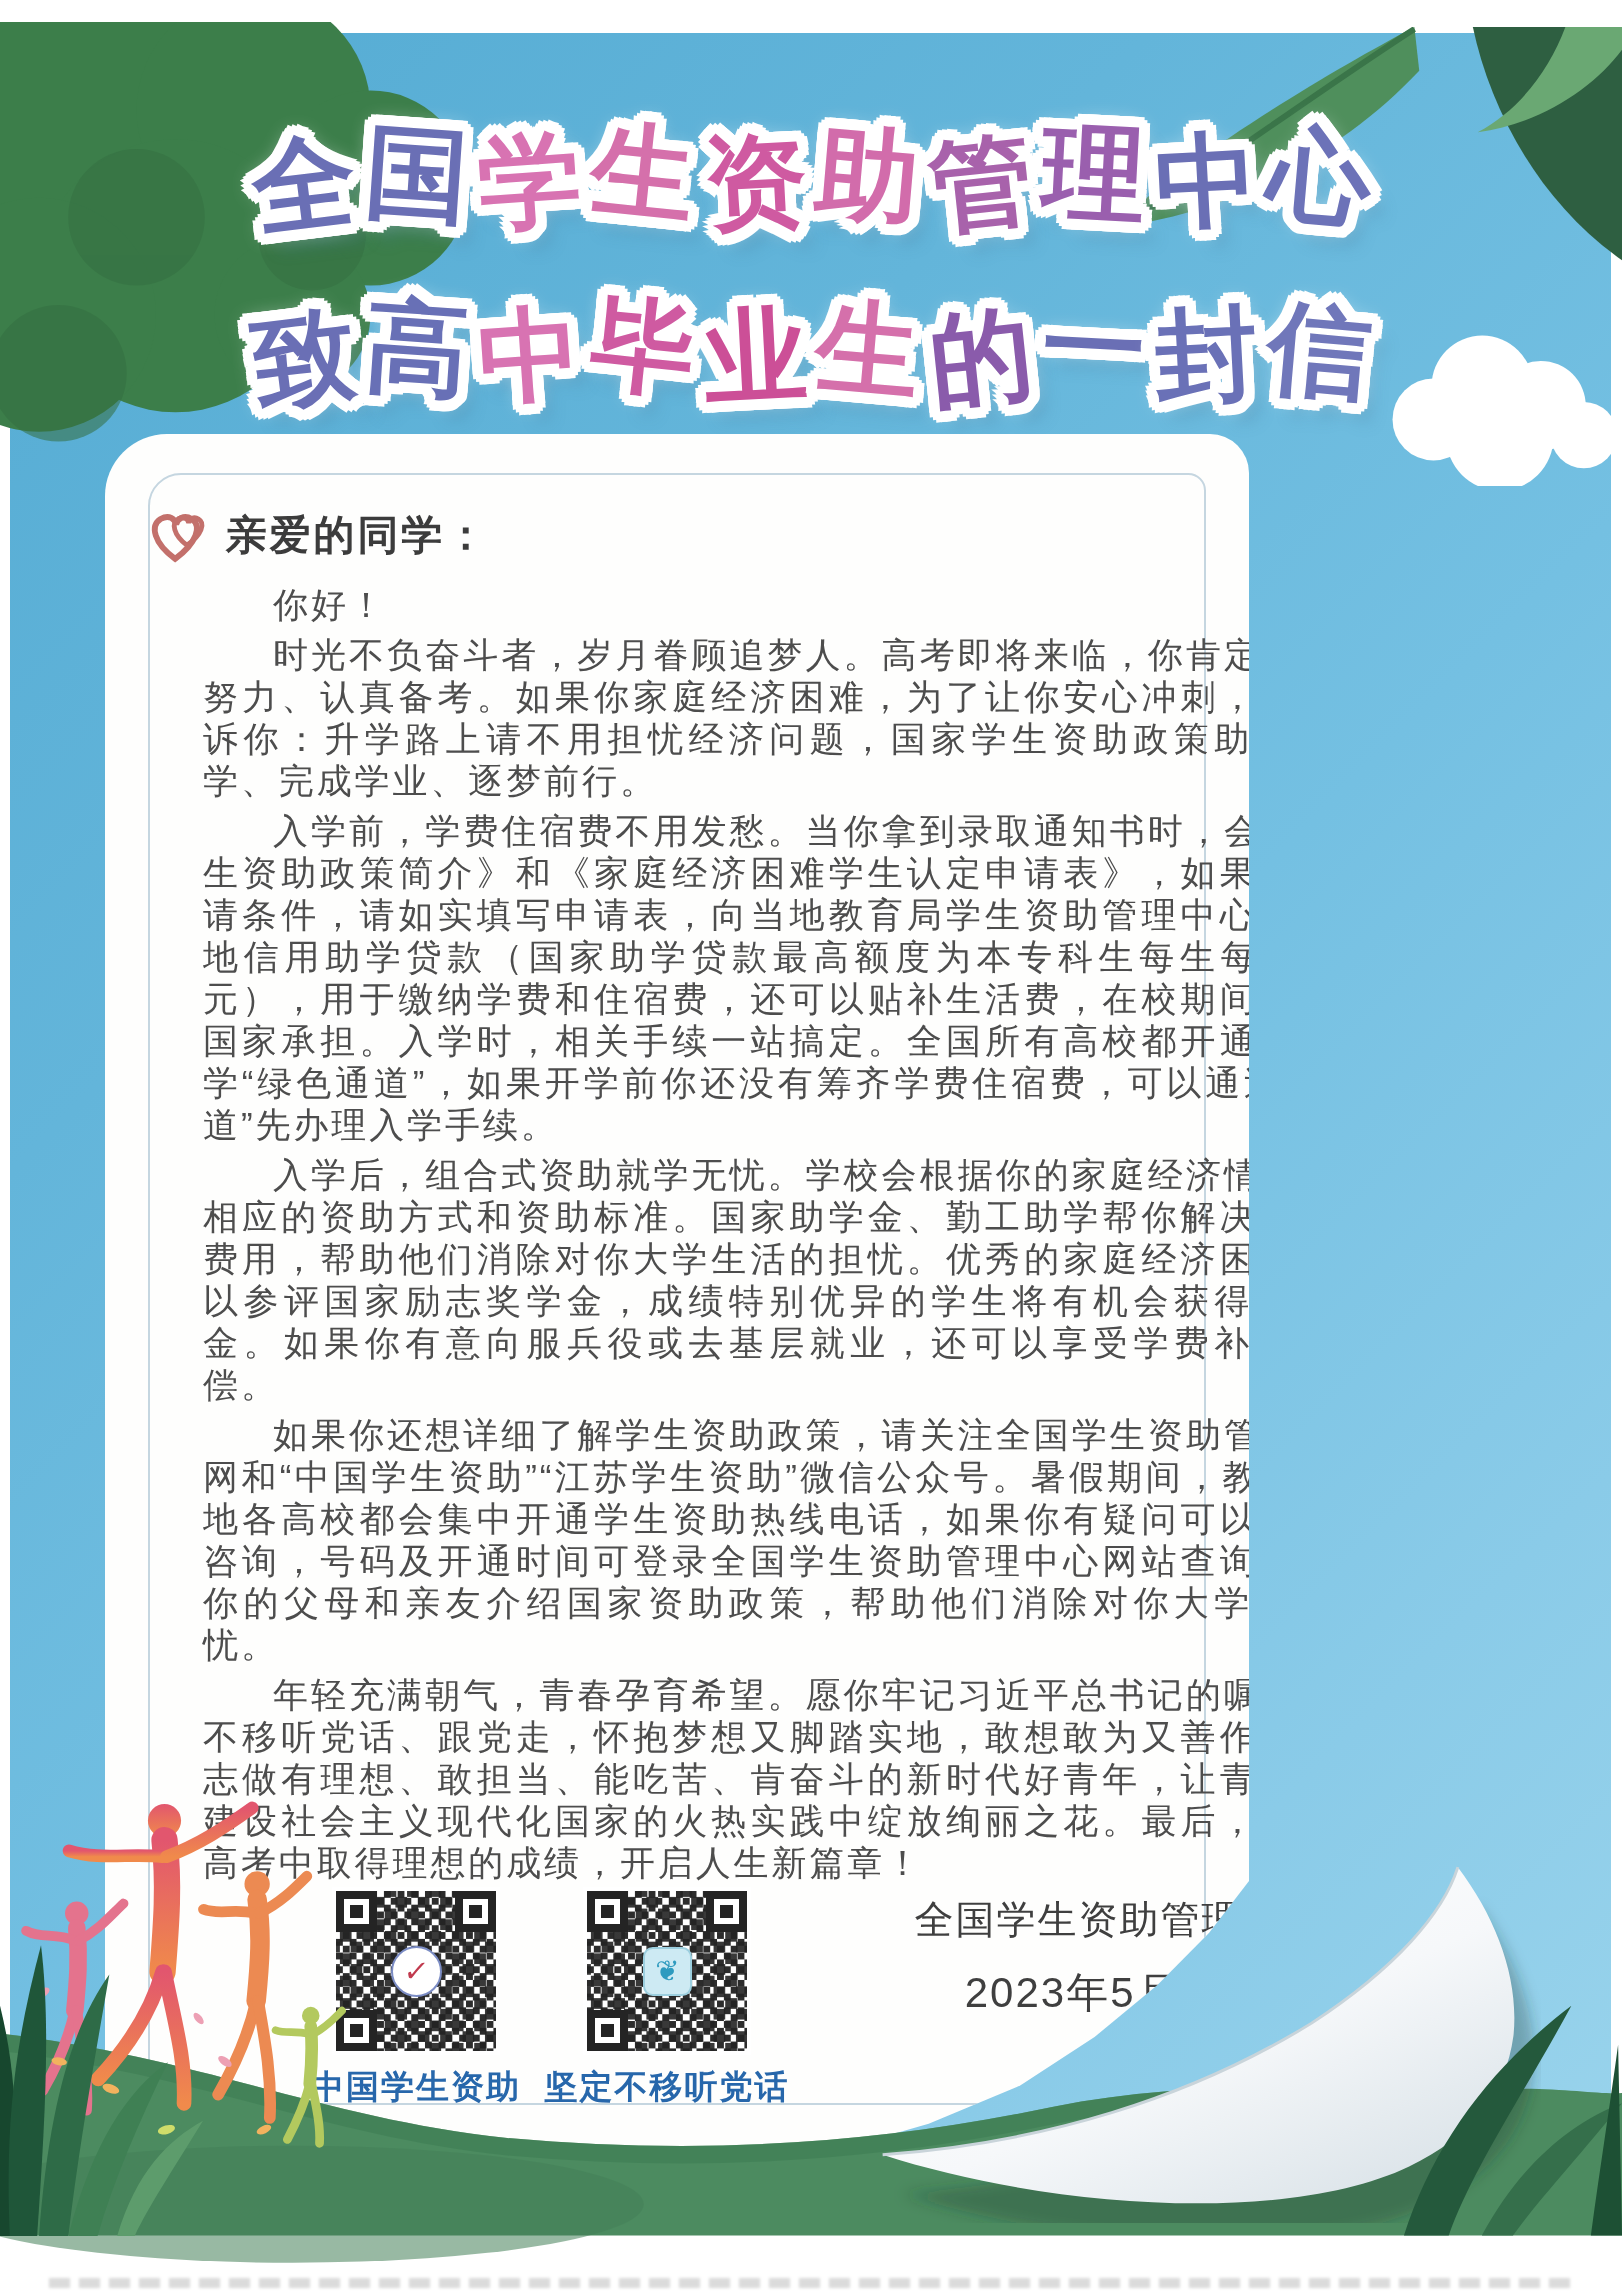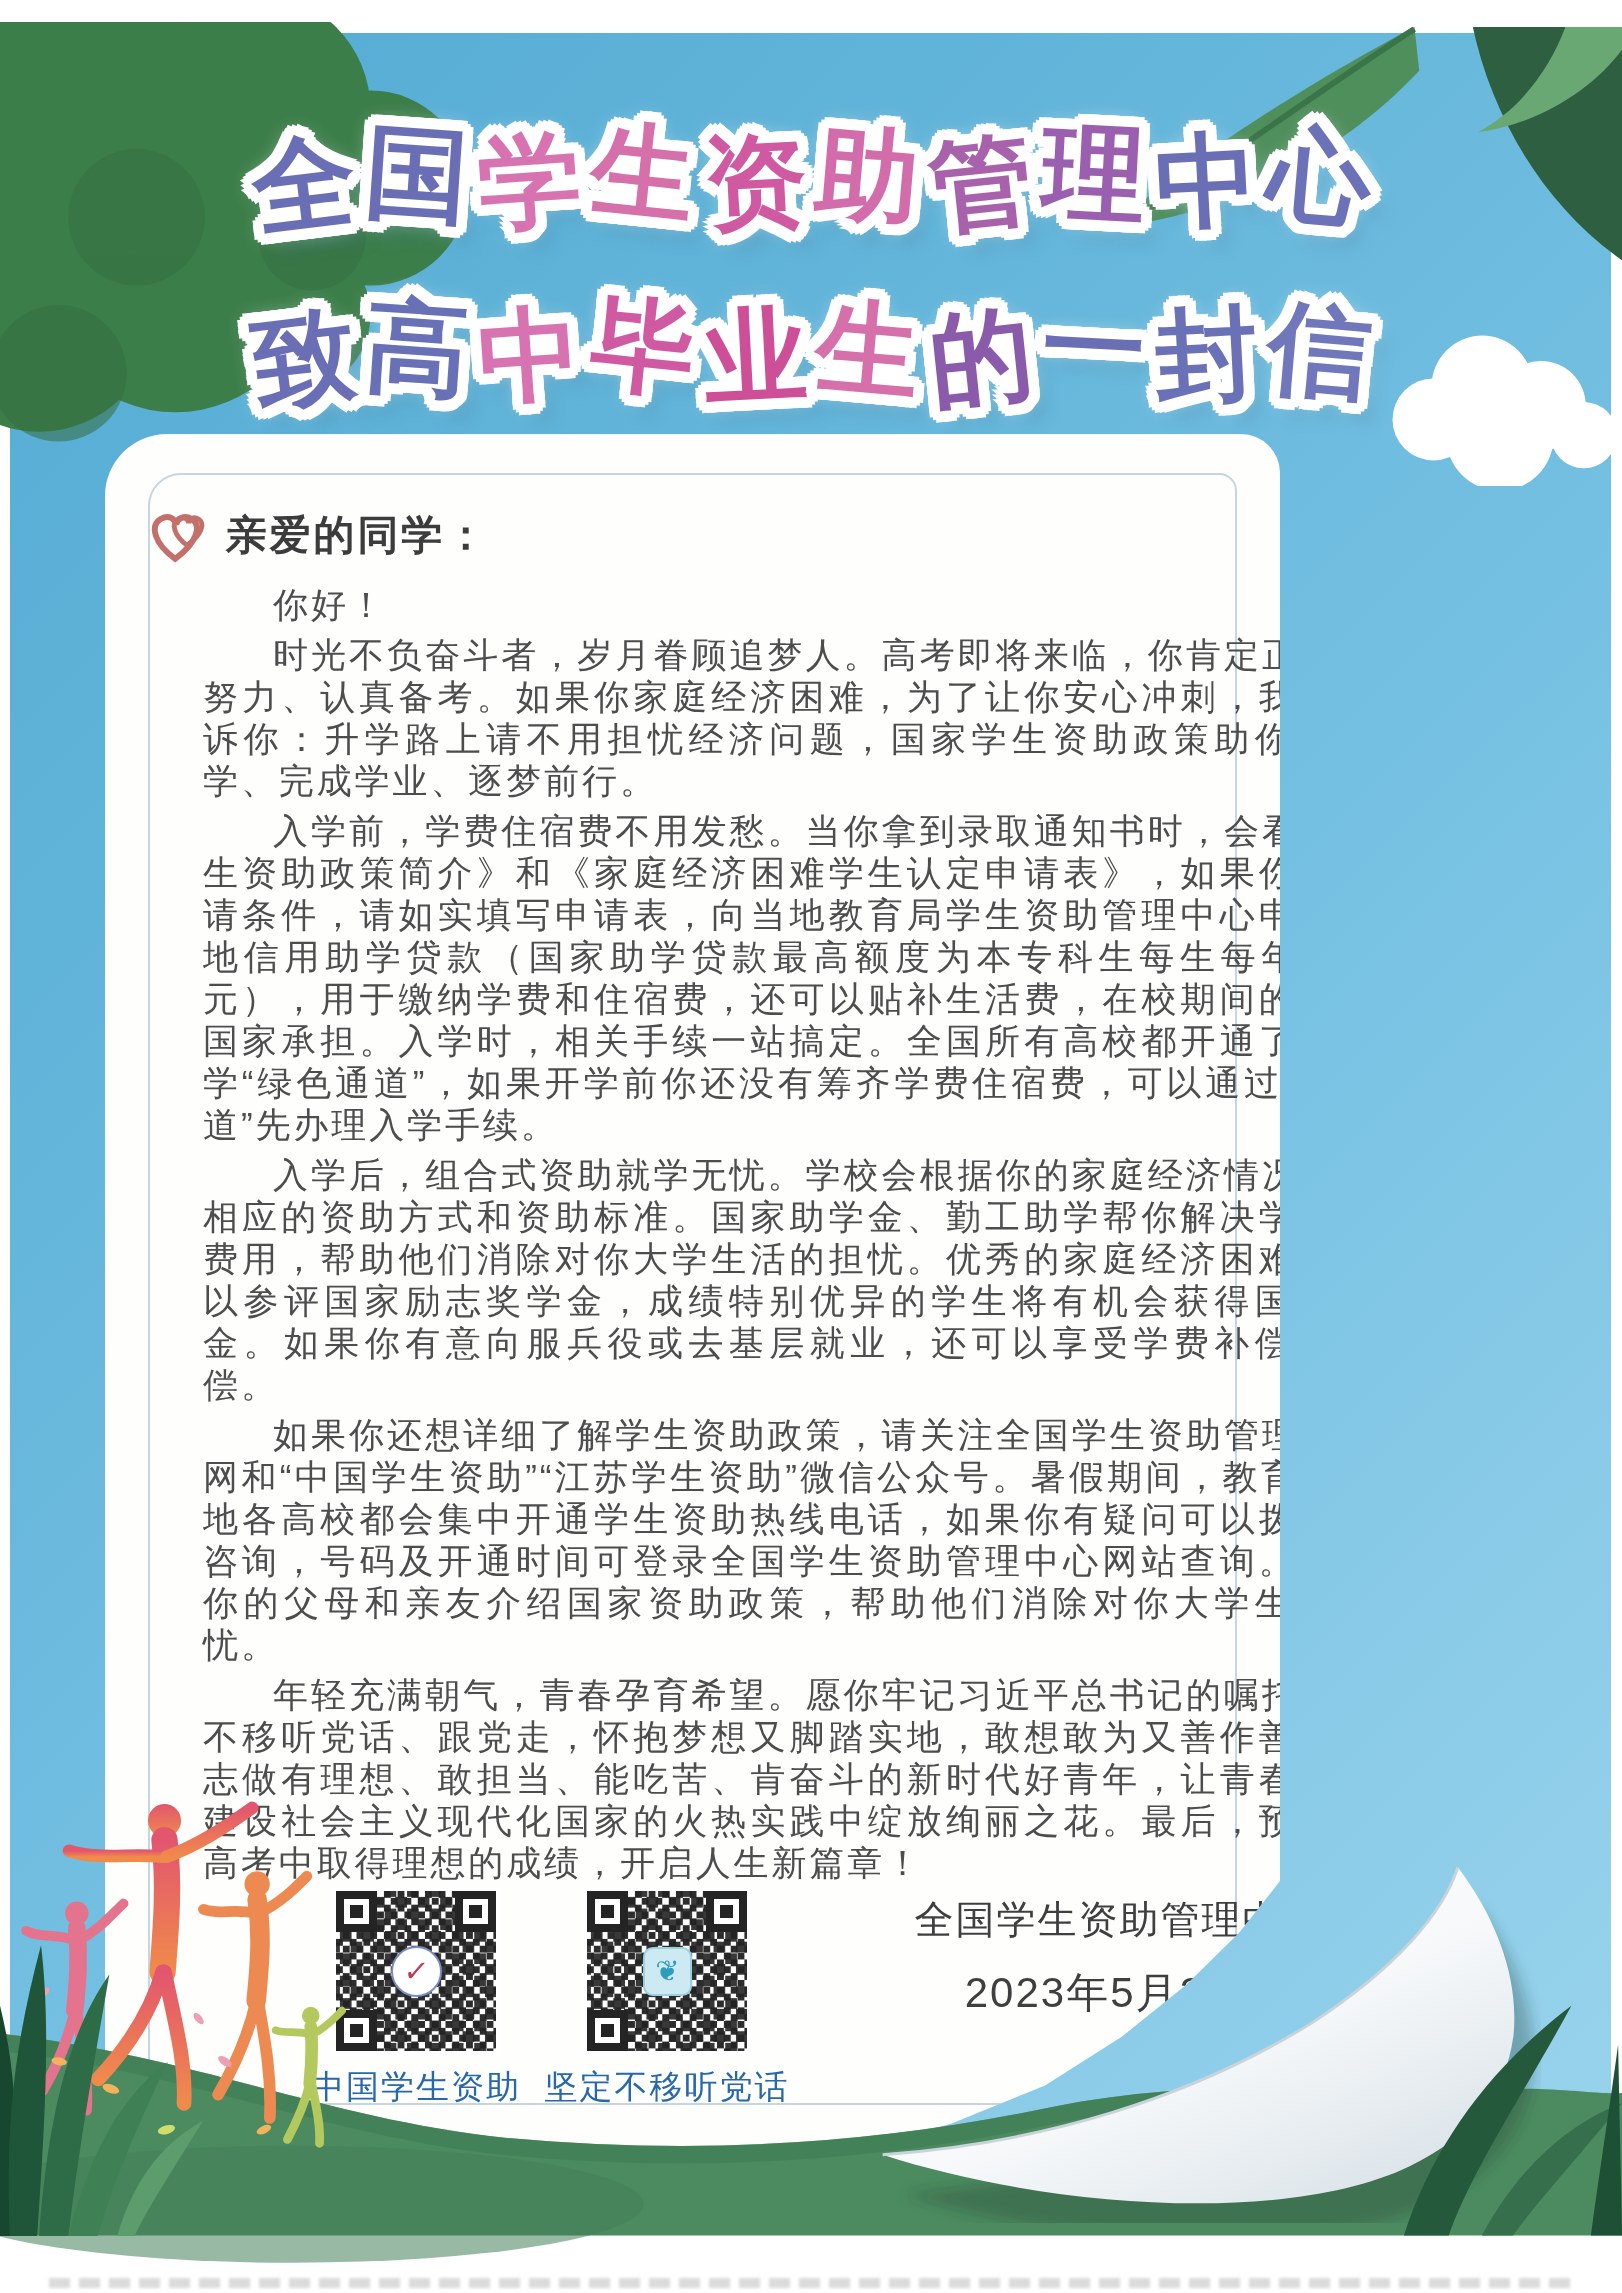--- a/index.html
+++ b/index.html
@@ -39,21 +39,21 @@
   .title-line span:nth-child(10n+5){transform:rotate(-3deg) translateY(3.9px);}
   .title-line span:nth-child(10n+6){transform:rotate(5deg) translateY(-2.9px);}
   .title-line span:nth-child(10n+7){transform:rotate(-6deg) translateY(4.9px);}
   .title-line span:nth-child(10n+8){transform:rotate(3deg) translateY(-4.9px);}
   .title-line span:nth-child(10n+9){transform:rotate(-3deg) translateY(2.9px);}
   .title-line span:nth-child(10n+10){transform:rotate(5deg) translateY(-2px);}
 
   
   .paper{position:absolute;left:105px;top:434px;width:1144px;height:1733px;background:#fefefd;
          border-radius:62px 39px 0 25px;z-index:4;
-         clip-path:polygon(0 0,100% 0,100% 83.5%,96.5% 86.5%,92% 89.5%,86.5% 92.5%,80% 95.3%,72% 97.5%,63% 99.2%,55% 100%,0 100%);padding-left:31px;}
+         clip-path:polygon(0 0,100% 0,100% 83.5%,96.5% 86.5%,92% 89.5%,86.5% 92.5%,80% 95.3%,72% 97.5%,63% 99.2%,55% 100%,0 100%);}
   .inner-frame{position:absolute;left:43px;right:43px;top:39px;bottom:62px;
          border:2px solid rgba(150,180,200,.55);border-radius:33px 17.6px 5.9px 5.9px;}
 
   .salutation-row{position:absolute;left:41px;top:72px;display:flex;align-items:center;gap:11.7px;}
   .salutation{font-size:41px;font-weight:bold;color:#3c3c3c;letter-spacing:2.9px;}
 
   .letter-text{position:absolute;left:90px;top:142px;width:1227px;color:#4d4d4d;
          font-size:35px;line-height:42px;letter-spacing:2.9px;text-align:justify;word-break:break-all;}
   .letter-text p{margin:8px;text-indent:2em;}
 
@@ -75,21 +75,21 @@
   .finder i{width:13.7px;height:13.7px;background:#242424;}
   .f-tl{left:3.9px;top:3.9px;} .f-tr{right:3.9px;top:3.9px;} .f-bl{left:3.9px;bottom:3.9px;}
   .qr-logo{position:absolute;left:59px;top:59px;width:51px;height:51px;display:flex;
            align-items:center;justify-content:center;}
   .qr-logo-circle{width:51px;height:51px;border-radius:50%;background:#fff;border:2.9px solid #7b8cc4;
            box-sizing:border-box;display:flex;align-items:center;justify-content:center;}
   .qr-logo-circle b{color:#c13a4e;font-size:29px;line-height:29px;transform:skewX(-8deg);}
   .qr-logo-square{width:49px;height:49px;border-radius:9.8px;background:#cdeaf3;border:2px solid #9ccfdf;
            box-sizing:border-box;display:flex;align-items:center;justify-content:center;}
   .qr-logo-square b{color:#2e9bbf;font-size:29px;line-height:29px;}
-  .qr-label{position:absolute;width:254px;text-align:center;top:1631px;font-size:33px;font-weight:normal;
+  .qr-label{position:absolute;width:254px;text-align:center;top:1631px;font-size:33px;font-weight:bold;
             color:#2767ab;letter-spacing:2px;}
   .lab-1{left:184px;} .lab-2{left:435px;}
 
   
   .bottom-strip{position:absolute;left:0;right:0;top:2235px;height:59px;background:#fff;}
   .ghost-row{position:absolute;left:3%;right:3%;top:2278px;height:9.8px;filter:blur(1.5px);
      background:repeating-linear-gradient(90deg,rgba(135,135,135,.30) 0 21.5px,rgba(135,135,135,0) 21.5px 30px);}
 </style>
 </head>
 <body>

